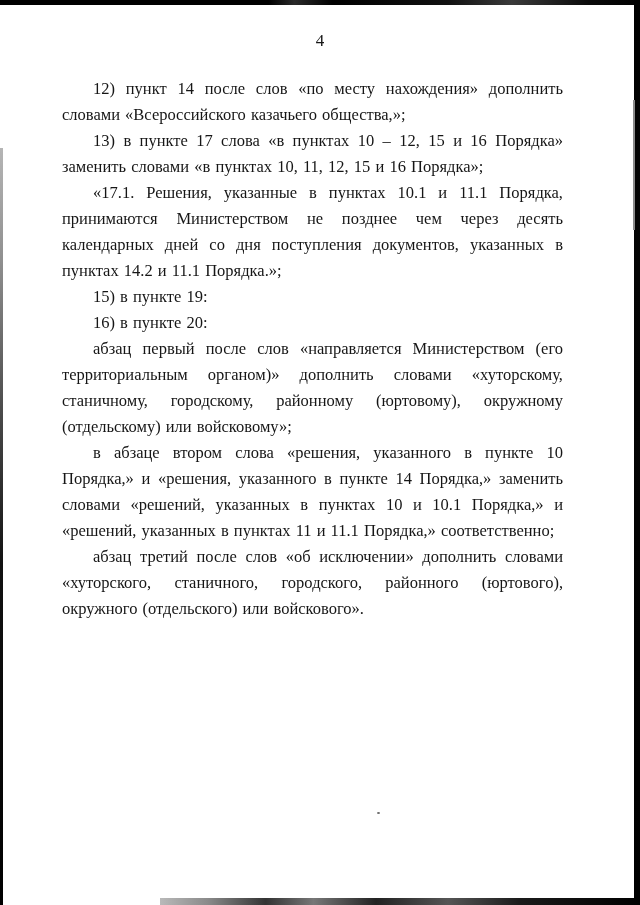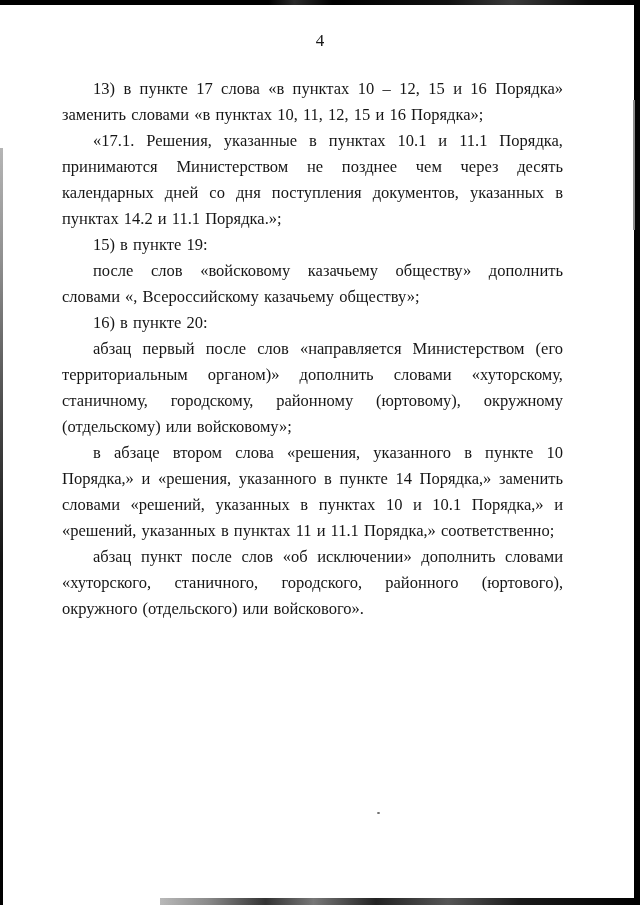--- a/index.html
+++ b/index.html
@@ -78,23 +78,23 @@
   <div class="artifact top-bar"></div>
   <div class="artifact right-bar"></div>
   <div class="artifact right-bar-inner"></div>
   <div class="artifact left-line"></div>
   <div class="artifact bottom-bar"></div>
   <div class="artifact speck"></div>
 
   <div class="page-number">4</div>
 
   <div class="text-block">
+    <p>12) пункт 14 после слов «по месту нахождения» дополнить словами «Всероссийского казачьего общества,»;</p>
     <p>13) в пункте 17 слова «в пунктах 10 – 12, 15 и 16 Порядка» заменить словами «в пунктах 10, 11, 12, 15 и 16 Порядка»;</p>
     <p>«17.1. Решения, указанные в пунктах 10.1 и 11.1 Порядка, принимаются Министерством не позднее чем через десять календарных дней со дня поступления документов, указанных в пунктах 14.2 и 11.1 Порядка.»;</p>
     <p>15) в пункте 19:</p>
-    <p>после слов «войсковому казачьему обществу» дополнить словами «, Всероссийскому казачьему обществу»;</p>
     <p>16) в пункте 20:</p>
     <p>абзац первый после слов «направляется Министерством (его территориальным органом)» дополнить словами «хуторскому, станичному, городскому, районному (юртовому), окружному (отдельскому) или войсковому»;</p>
     <p>в абзаце втором слова «решения, указанного в пункте 10 Порядка,» и «решения, указанного в пункте 14 Порядка,» заменить словами «решений, указанных в пунктах 10 и 10.1 Порядка,» и «решений, указанных в пунктах 11 и 11.1 Порядка,» соответственно;</p>
-    <p>абзац пункт после слов «об исключении» дополнить словами «хуторского, станичного, городского, районного (юртового), окружного (отдельского) или войскового».</p>
+    <p>абзац третий после слов «об исключении» дополнить словами «хуторского, станичного, городского, районного (юртового), окружного (отдельского) или войскового».</p>
   </div>
 
 </div>
 
 </body></html>

